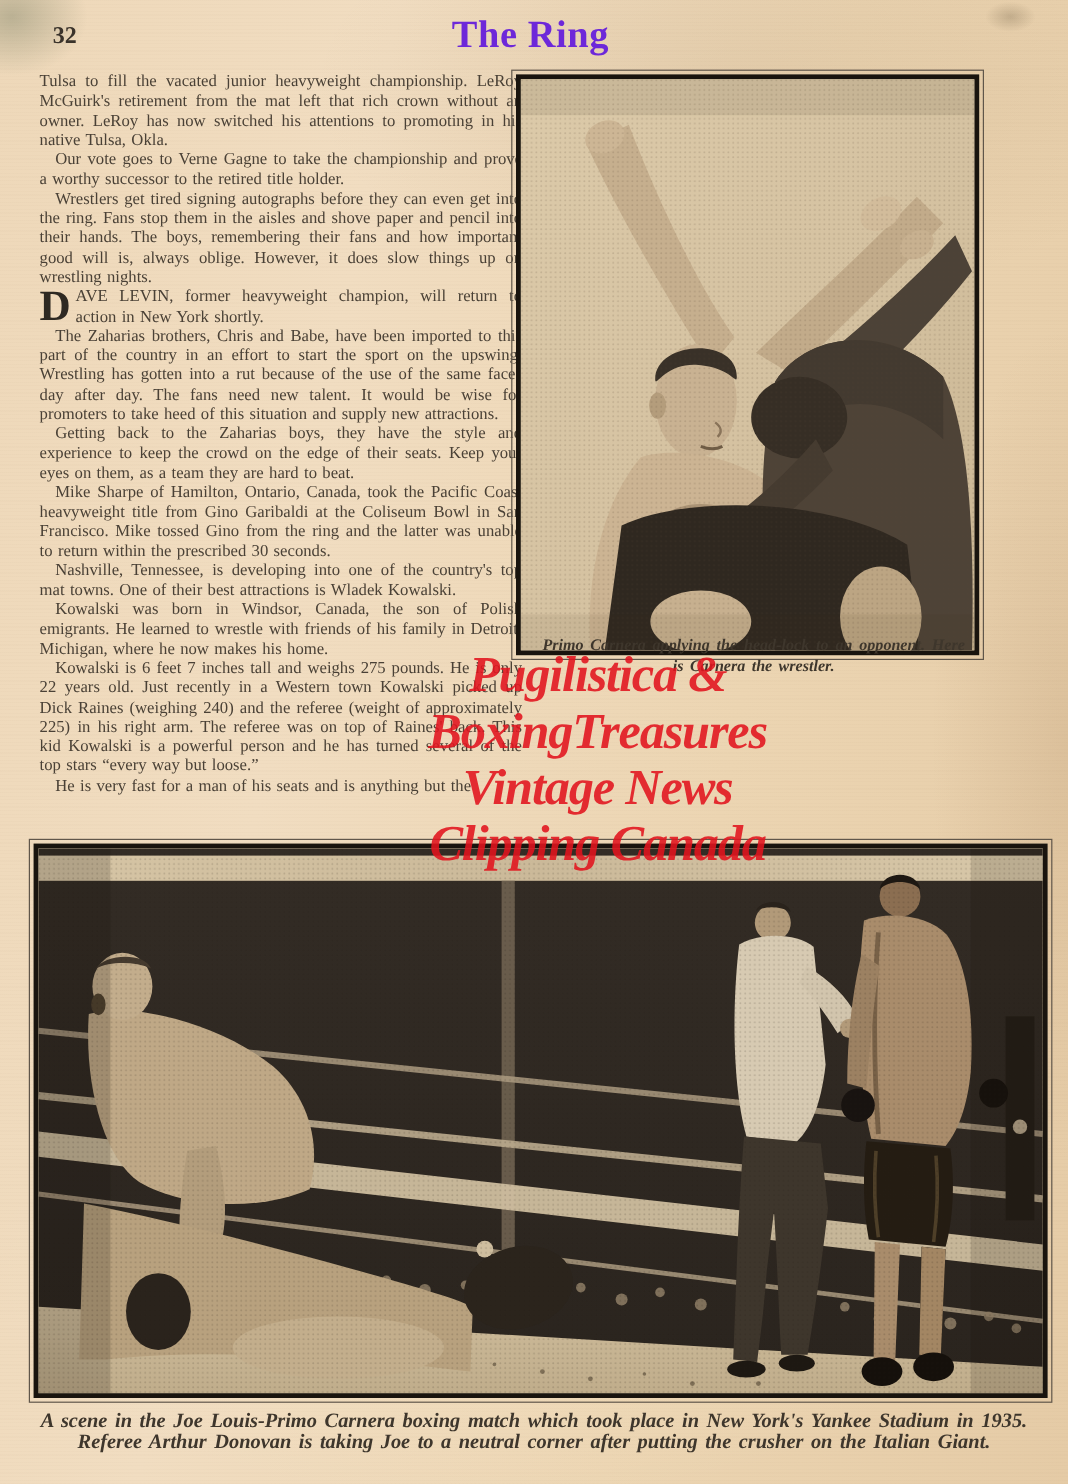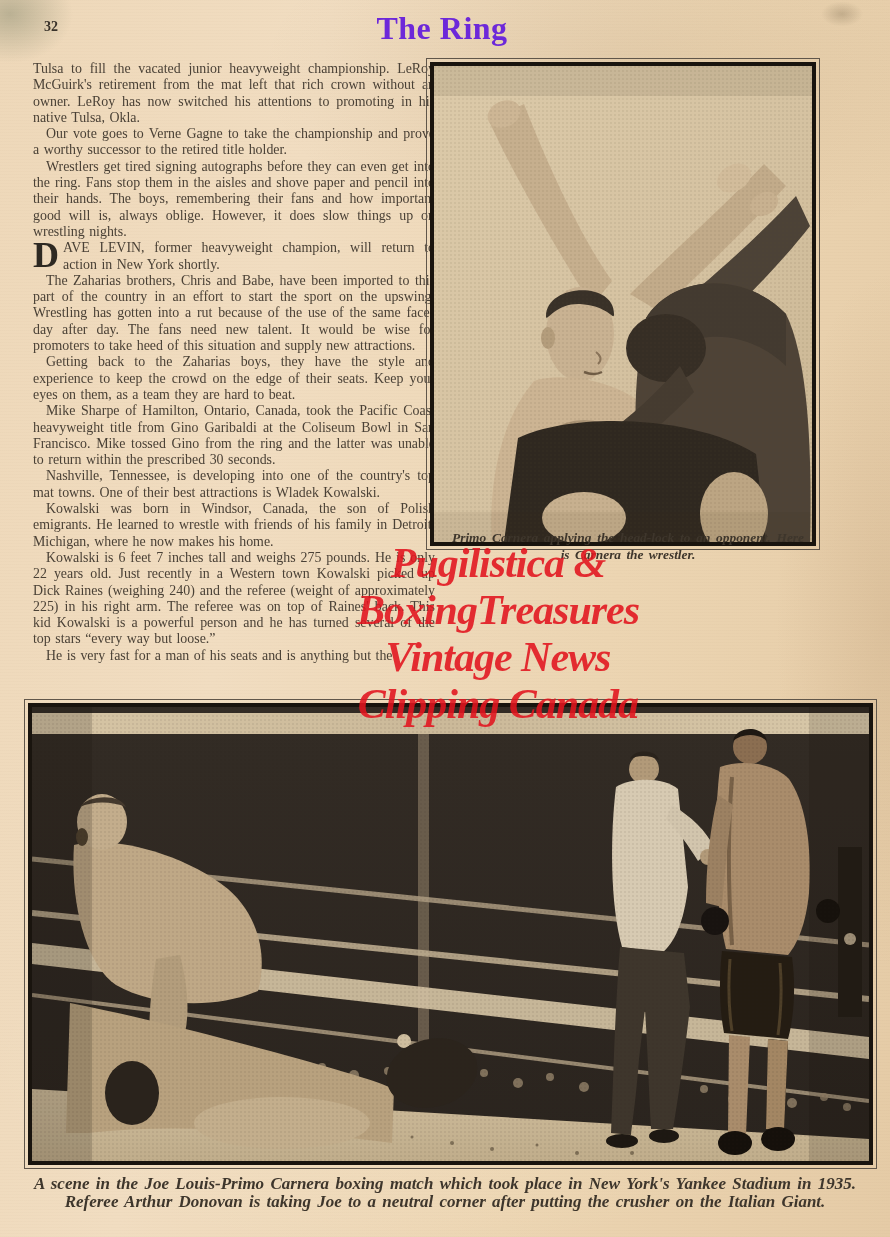--- a/index.html
+++ b/index.html
@@ -9,21 +9,21 @@
     background-color:#ecd5b4;
     background-image:
       radial-gradient(ellipse 90px 70px at 10px 14px, rgba(104,114,88,.38), rgba(104,114,88,0) 70%),
       radial-gradient(ellipse 30px 18px at 842px 14px, rgba(90,75,50,.25), rgba(90,75,50,0) 70%),
       radial-gradient(ellipse 160px 500px at 888px 620px, rgba(150,110,70,.14), rgba(150,110,70,0) 70%),
       radial-gradient(ellipse 700px 320px at 45% 86%, rgba(255,242,218,.22), rgba(255,242,218,0) 60%),
       radial-gradient(ellipse 520px 260px at 70% 6%, rgba(120,90,55,.10), rgba(120,90,55,0) 70%),
       repeating-linear-gradient(0deg, rgba(120,90,60,.02) 0 1px, rgba(0,0,0,0) 1px 3px),
       linear-gradient(100deg,#eed8b9 0%,#f1ddc1 30%,#ecd5b2 65%,#e5cba6 100%);
   }
-  .pgnum{position:absolute;left:44px;top:19px;font-size:14px;font-weight:bold;color:#3a332b;}
+  .pgnum{position:absolute;left:44px;top:19px;font-size:20px;font-weight:bold;color:#3a332b;}
   .masthead{position:absolute;left:0;top:10px;width:884px;text-align:center;
     font-size:32px;font-weight:bold;color:#6d28d9;letter-spacing:.5px;}
   .colL{position:absolute;left:33px;top:61px;width:402px;}
   .colR{position:absolute;left:444px;top:598px;width:378px;}
   .colL p,.colR p{margin:0;font-size:13.9px;line-height:16.3px;color:#4a4136;
     text-align:justify;text-indent:13px;word-spacing:1px;}
   p.noind{text-indent:0;}
   .dropcap{float:left;font-size:36px;line-height:28px;font-weight:bold;color:#2e2922;
     padding:1px 4px 0 0;}
   .photo{position:absolute;box-sizing:border-box;border:4px solid #19140e;

